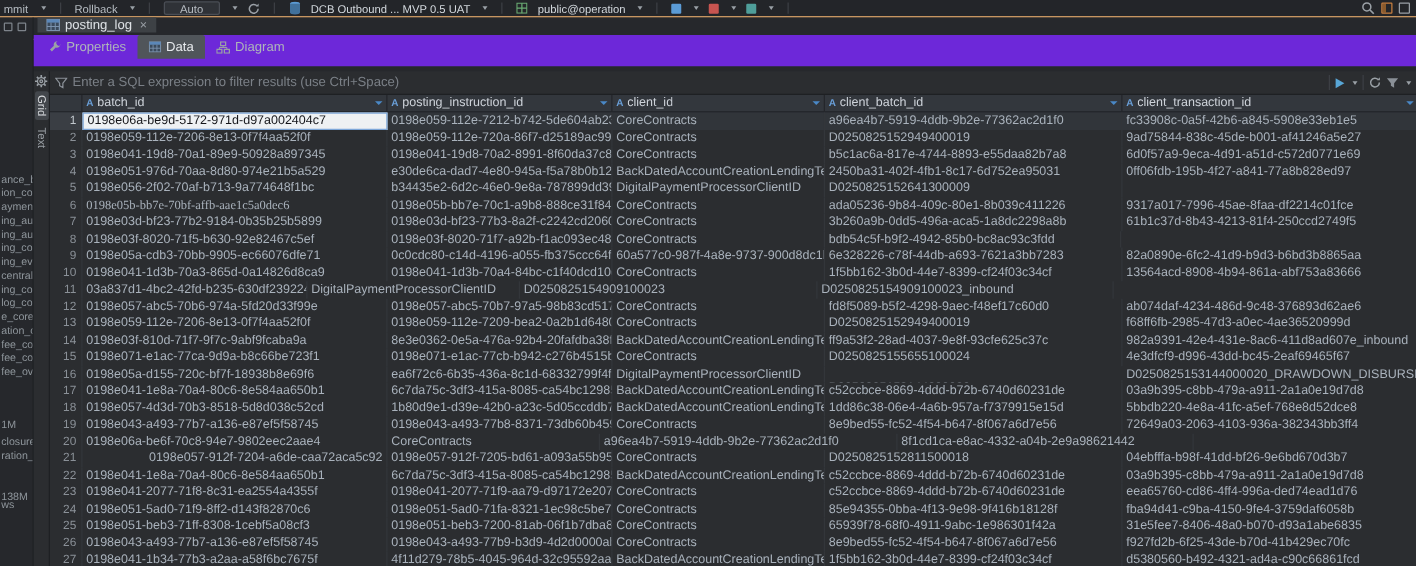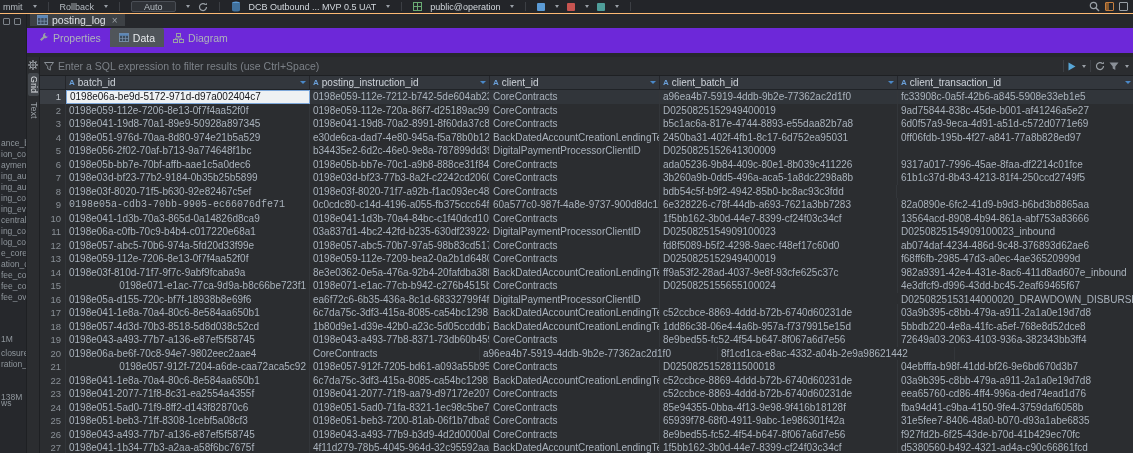--- a/index.html
+++ b/index.html
@@ -299,21 +299,21 @@
         <div class="grow">
           <div class="gnum">5</div>
           <div class="gcell" style="width: 244px;">0198e056-2f02-70af-b713-9a774648f1bc</div>
           <div class="gcell" style="width: 180px;">b34435e2-6d2c-46e0-9e8a-787899dd39e3</div>
           <div class="gcell" style="width: 170px;">DigitalPaymentProcessorClientID</div>
           <div class="gcell" style="width: 238px;">D0250825152641300009</div>
           <div class="gcell" style="width: 237px;"></div>
         </div>
         <div class="grow">
           <div class="gnum">6</div>
-          <div class="gcell" style="width: 244px;">0198e05b-bb7e-70bf-affb-aae1c5a0dec6</div>
+          <div class="gcell" style="width: 244px; font-family: Liberation Serif, serif;">0198e05b-bb7e-70bf-affb-aae1c5a0dec6</div>
           <div class="gcell" style="width: 180px;">0198e05b-bb7e-70c1-a9b8-888ce31f8486</div>
           <div class="gcell" style="width: 170px;">CoreContracts</div>
           <div class="gcell" style="width: 238px;">ada05236-9b84-409c-80e1-8b039c411226</div>
           <div class="gcell" style="width: 237px;">9317a017-7996-45ae-8faa-df2214c01fce</div>
         </div>
         <div class="grow">
           <div class="gnum">7</div>
           <div class="gcell" style="width: 244px;">0198e03d-bf23-77b2-9184-0b35b25b5899</div>
           <div class="gcell" style="width: 180px;">0198e03d-bf23-77b3-8a2f-c2242cd20609</div>
           <div class="gcell" style="width: 170px;">CoreContracts</div>
@@ -322,37 +322,36 @@
         </div>
         <div class="grow">
           <div class="gnum">8</div>
           <div class="gcell" style="width: 244px;">0198e03f-8020-71f5-b630-92e82467c5ef</div>
           <div class="gcell" style="width: 180px;">0198e03f-8020-71f7-a92b-f1ac093ec488</div>
           <div class="gcell" style="width: 170px;">CoreContracts</div>
           <div class="gcell" style="width: 237px;">bdb54c5f-b9f2-4942-85b0-bc8ac93c3fdd</div>
         </div>
         <div class="grow">
           <div class="gnum">9</div>
-          <div class="gcell" style="width: 244px; font-family: Liberation Mono, monospace;">0198e05a-cdb3-70bb-9905-ec66076dfe71</div>
+          <div class="gcell" style="width: 244px;">0198e05a-cdb3-70bb-9905-ec66076dfe71</div>
           <div class="gcell" style="width: 180px;">0c0cdc80-c14d-4196-a055-fb375ccc64fc</div>
           <div class="gcell" style="width: 170px;">60a577c0-987f-4a8e-9737-900d8dc1b668</div>
           <div class="gcell" style="width: 238px;">6e328226-c78f-44db-a693-7621a3bb7283</div>
           <div class="gcell" style="width: 237px;">82a0890e-6fc2-41d9-b9d3-b6bd3b8865aa</div>
         </div>
         <div class="grow">
           <div class="gnum">10</div>
           <div class="gcell" style="width: 244px;">0198e041-1d3b-70a3-865d-0a14826d8ca9</div>
           <div class="gcell" style="width: 180px;">0198e041-1d3b-70a4-84bc-c1f40dcd10ce</div>
           <div class="gcell" style="width: 170px;">CoreContracts</div>
           <div class="gcell" style="width: 238px;">1f5bb162-3b0d-44e7-8399-cf24f03c34cf</div>
           <div class="gcell" style="width: 237px;">13564acd-8908-4b94-861a-abf753a83666</div>
         </div>
         <div class="grow">
           <div class="gnum">11</div>
-          <div class="gcell" style="width: 244px;">0198e06a-c0fb-70c9-b4b4-c017220e68a1</div>
           <div class="gcell" style="width: 180px;">03a837d1-4bc2-42fd-b235-630df2392245</div>
           <div class="gcell" style="width: 170px;">DigitalPaymentProcessorClientID</div>
           <div class="gcell" style="width: 238px;">D0250825154909100023</div>
           <div class="gcell" style="width: 237px;">D0250825154909100023_inbound</div>
         </div>
         <div class="grow">
           <div class="gnum">12</div>
           <div class="gcell" style="width: 244px;">0198e057-abc5-70b6-974a-5fd20d33f99e</div>
           <div class="gcell" style="width: 180px;">0198e057-abc5-70b7-97a5-98b83cd517c2</div>
           <div class="gcell" style="width: 170px;">CoreContracts</div>
@@ -370,21 +369,21 @@
         <div class="grow">
           <div class="gnum">14</div>
           <div class="gcell" style="width: 244px;">0198e03f-810d-71f7-9f7c-9abf9fcaba9a</div>
           <div class="gcell" style="width: 180px;">8e3e0362-0e5a-476a-92b4-20fafdba38fa</div>
           <div class="gcell" style="width: 170px;">BackDatedAccountCreationLendingTest3</div>
           <div class="gcell" style="width: 238px;">ff9a53f2-28ad-4037-9e8f-93cfe625c37c</div>
           <div class="gcell" style="width: 237px;">982a9391-42e4-431e-8ac6-411d8ad607e_inbound</div>
         </div>
         <div class="grow">
           <div class="gnum">15</div>
-          <div class="gcell" style="width: 244px; text-align: right;">0198e071-e1ac-77ca-9d9a-b8c66be723f1</div>
+          <div class="gcell" style="width: 244px;">0198e071-e1ac-77ca-9d9a-b8c66be723f1</div>
           <div class="gcell" style="width: 180px;">0198e071-e1ac-77cb-b942-c276b4515bba</div>
           <div class="gcell" style="width: 170px;">CoreContracts</div>
           <div class="gcell" style="width: 238px;">D0250825155655100024</div>
           <div class="gcell" style="width: 237px;">4e3dfcf9-d996-43dd-bc45-2eaf69465f67</div>
         </div>
         <div class="grow">
           <div class="gnum">16</div>
           <div class="gcell" style="width: 244px;">0198e05a-d155-720c-bf7f-18938b8e69f6</div>
           <div class="gcell" style="width: 180px;">ea6f72c6-6b35-436a-8c1d-68332799f4fa</div>
           <div class="gcell" style="width: 170px;">DigitalPaymentProcessorClientID</div>

